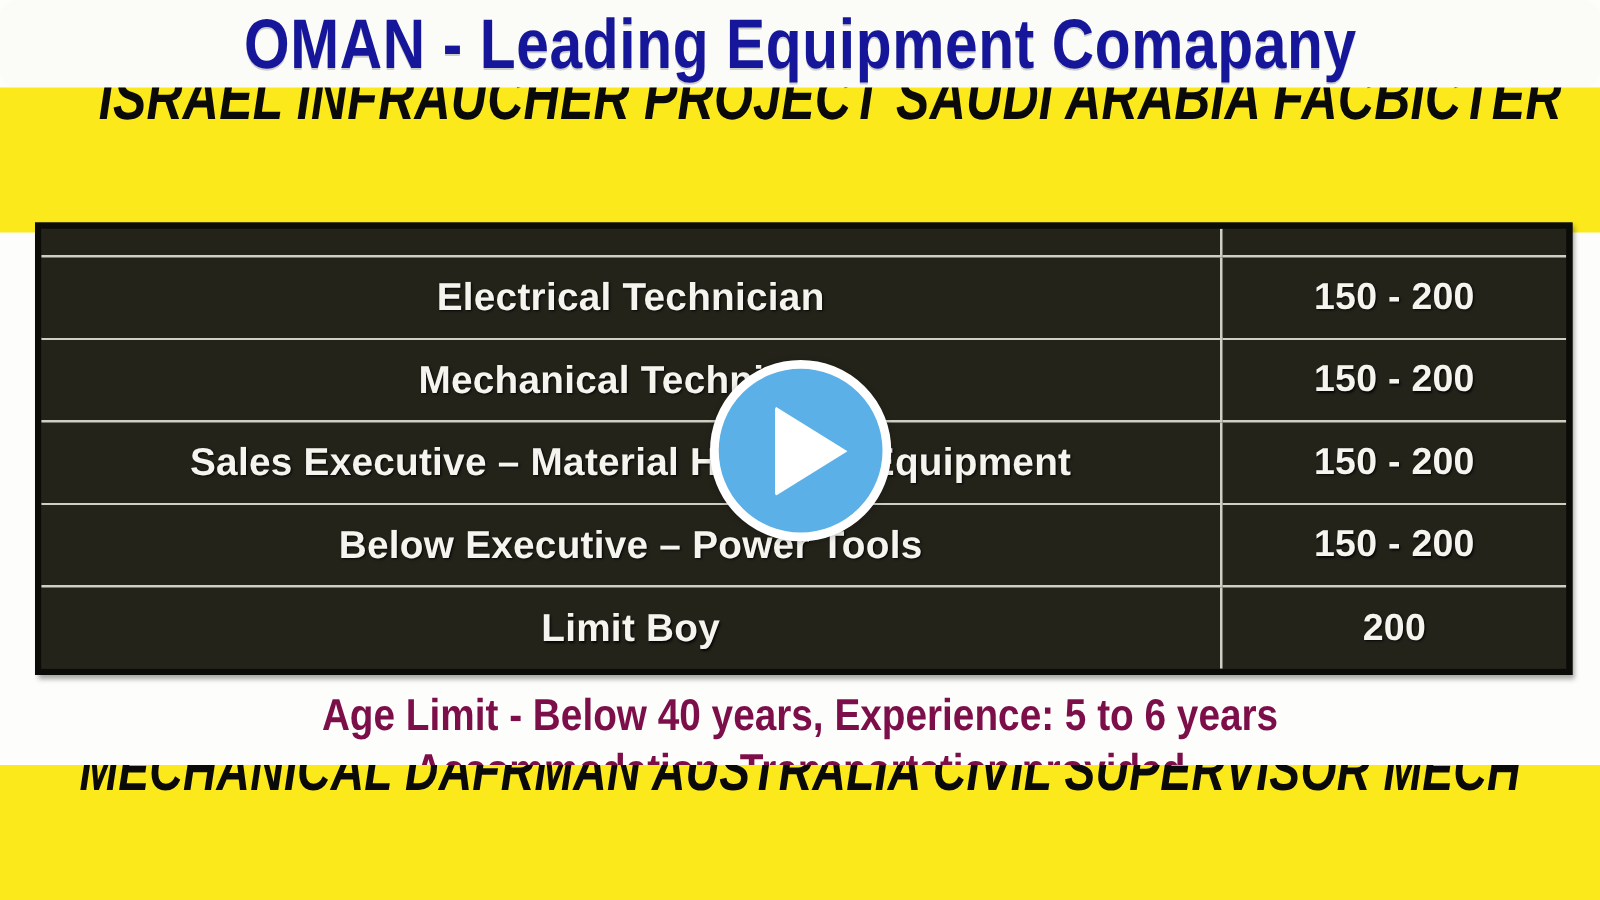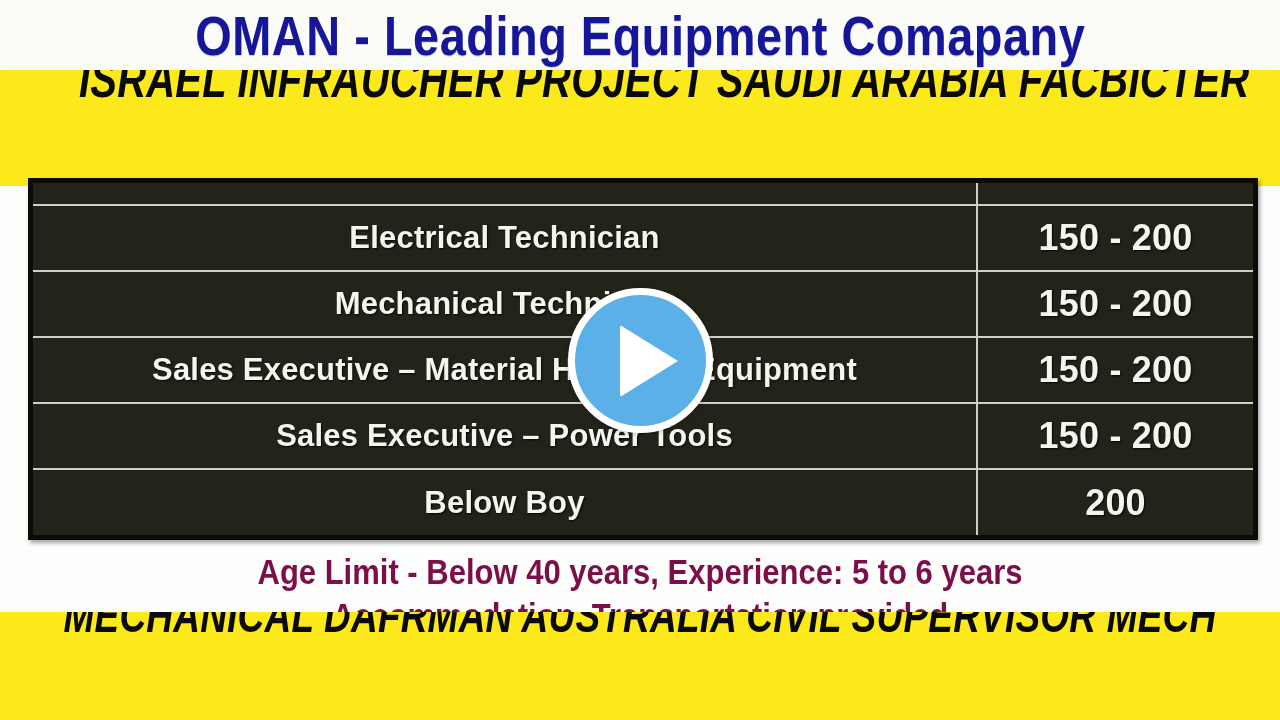--- a/index.html
+++ b/index.html
@@ -111,21 +111,21 @@
     overflow:hidden;
     text-shadow:1px 1px 2px rgba(0,0,0,0.85);
     letter-spacing:0.2px;
     transform:scaleY(1.0);
   }
   .vac-table tr:first-child td { border-top:none; }
   .vac-table td.role { width:944px; font-size:31px; }
   .vac-table td.salary {
     width:auto;
     border-left:2px solid #cfcfc4;
-    font-size:36px;
+    font-size:30px;
   }
   .vac-table tr.clip-row td {
     font-size:0;
     border-top:none;
     border-bottom:2px solid #cfcfc4;
   }
   .vac-table tr.clip-row td.salary { border-left:2px solid #cfcfc4; }
 
   
   .footnote {
@@ -192,25 +192,25 @@
         </tr>
         <tr>
           <td class="role">Mechanical Technician</td>
           <td class="salary">150 - 200</td>
         </tr>
         <tr>
           <td class="role">Sales Executive – Material Handling Equipment</td>
           <td class="salary">150 - 200</td>
         </tr>
         <tr>
-          <td class="role">Sales Executive – Power Tools</td>
-          <td class="salary">150 - 200</td>
-        </tr>
-        <tr>
-          <td class="role">Below Boy</td>
+          <td class="role">Below Executive – Power Tools</td>
+          <td class="salary">150 - 200</td>
+        </tr>
+        <tr>
+          <td class="role">Limit Boy</td>
           <td class="salary">200</td>
         </tr>
       </tbody>
     </table>
   </div>
 
   <div class="footnote footnote-1">Age Limit - Below 40 years, Experience: 5 to 6 years</div>
   <div class="footnote footnote-2">Accommodation, Transportation provided</div>
 
   <div class="banner banner-bottom">

